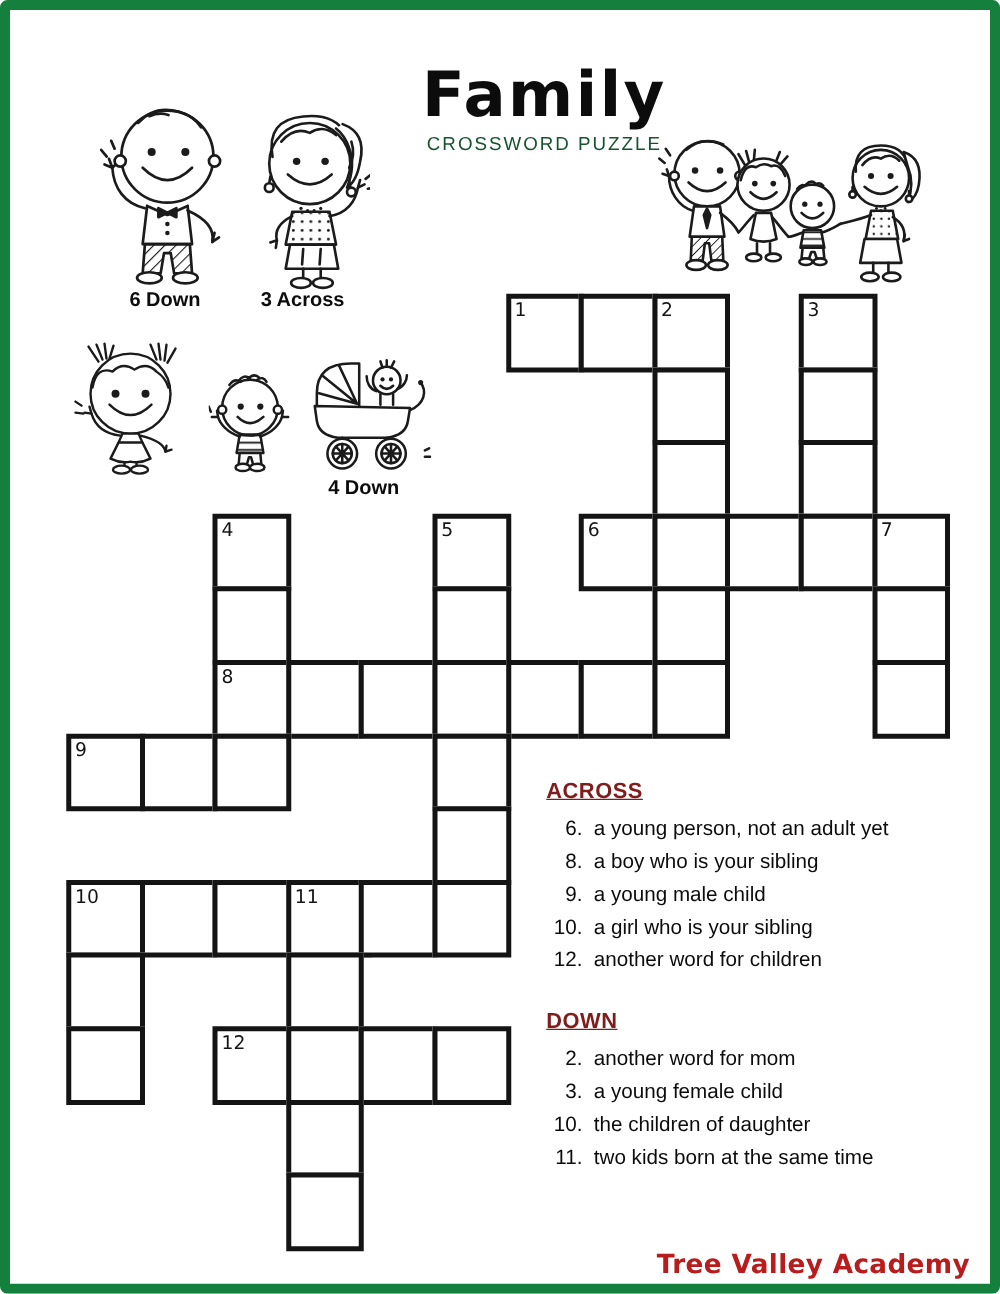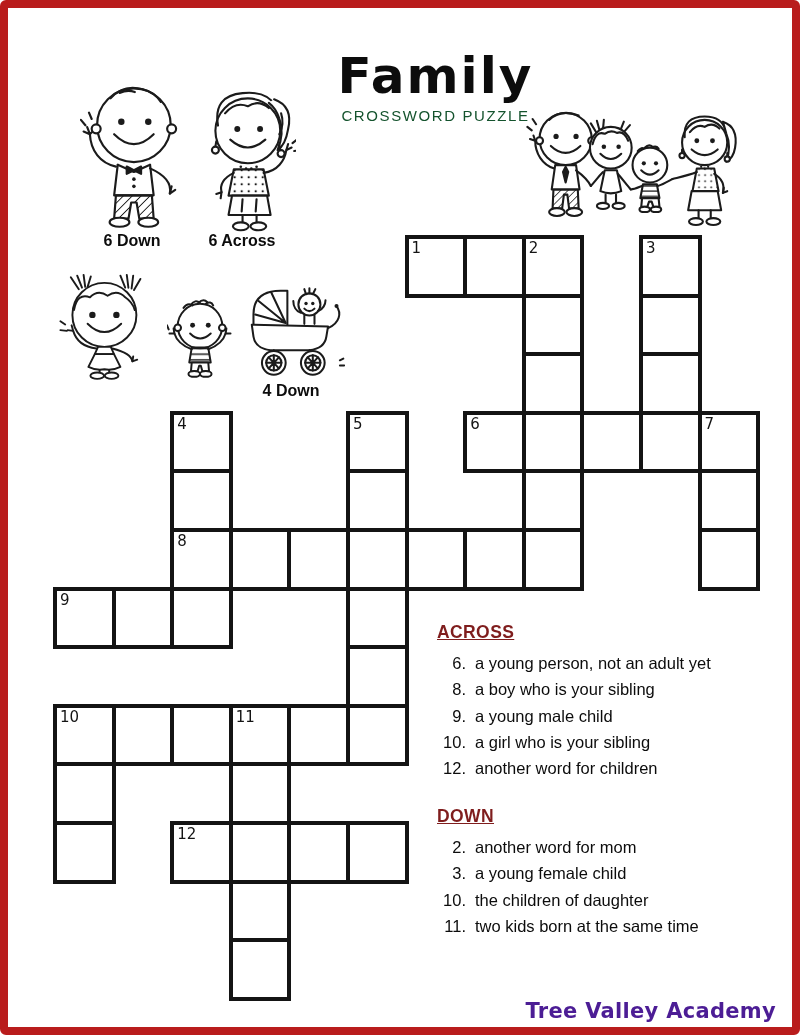--- a/index.html
+++ b/index.html
@@ -1,17 +1,17 @@
 <!DOCTYPE html>
 <html><head>
 <meta charset="utf-8">
 <style>
   html,body{margin:0;padding:0;background:#fff;}
   .page{position:relative;width:800px;height:1035px;box-sizing:border-box;
-        background:#fff;border:8px solid #b91c1c;border-radius:6px;overflow:hidden;
+        background:#fff;border:8px solid #15803d;border-radius:6px;overflow:hidden;
         font-family:"Liberation Sans",sans-serif;color:#111;}
   .title-block{position:absolute;left:290px;top:42px;width:275px;text-align:center;}
   .title{font-family:"DejaVu Sans",sans-serif;font-weight:bold;font-size:50px;
          letter-spacing:2px;line-height:1.05;color:#0c0c0c;}
   .subtitle{font-size:15px;letter-spacing:1.6px;margin-top:4px;color:#14532d;}
   .fig-label{position:absolute;font-weight:bold;font-size:16px;width:110px;text-align:center;color:#0c0c0c;}
   .fig{position:absolute;}
   .fig svg{display:block;}
   
   #grid-layer{position:absolute;left:0;top:0;width:100%;height:100%;}
@@ -102,21 +102,21 @@
         <path d="M94,76 l6,-3 M94,76 l2,-7"></path>
         <path d="M101,68 l5,-4 M103,77 l6,-1"></path>
         <path d="M32,128 L28,150 L76,150 L72,128 Z" fill="#fff"></path>
         <path d="M44,132 L43,146 M60,132 L59,146"></path>
         <path d="M44,150 L44,160 M60,150 L60,160"></path>
         <ellipse cx="42" cy="163" rx="9" ry="4.5" fill="#fff"></ellipse>
         <ellipse cx="62" cy="163" rx="9" ry="4.5" fill="#fff"></ellipse>
       </g>
     </svg>
   </div>
-  <div class="fig-label" style="left:179px;top:224px;">6 Across</div>
+  <div class="fig-label" style="left:179px;top:224px;">3 Across</div>
 
   <div class="fig" style="left:50px;top:258px;">
     <svg width="96" height="117" viewBox="0 0 120 128">
       <g class="doodle">
         <path d="M26,20 L16,5 M30,18 L24,3 M34,17 L32,2 M37,17 L41,4"></path>
         <path d="M84,18 L78,3 M88,18 L86,2 M92,19 L94,3 M95,21 L103,7"></path>
         <circle cx="58" cy="52" r="40" fill="#fff"></circle>
         <path d="M20,46 Q24,24 40,30 Q50,20 62,28 Q74,20 84,30 Q93,36 96,46"></path>
         <circle cx="43" cy="52" r="4" fill="#1b1b1b" stroke="none"></circle>
         <circle cx="73" cy="52" r="4" fill="#1b1b1b" stroke="none"></circle>
@@ -378,15 +378,15 @@
       <span class="clue-num">3.</span><span class="clue-text">a young female child</span>
     </div>
     <div class="clue-row">
       <span class="clue-num">10.</span><span class="clue-text">the children of daughter</span>
     </div>
     <div class="clue-row">
       <span class="clue-num">11.</span><span class="clue-text">two kids born at the same time</span>
     </div>
   </div>
 
-  <div class="watermark" style="color: #4c1d95;">Tree Valley Academy</div>
+  <div class="watermark" style="color: #b91c1c;">Tree Valley Academy</div>
 
 </div>
 
 </body></html>

